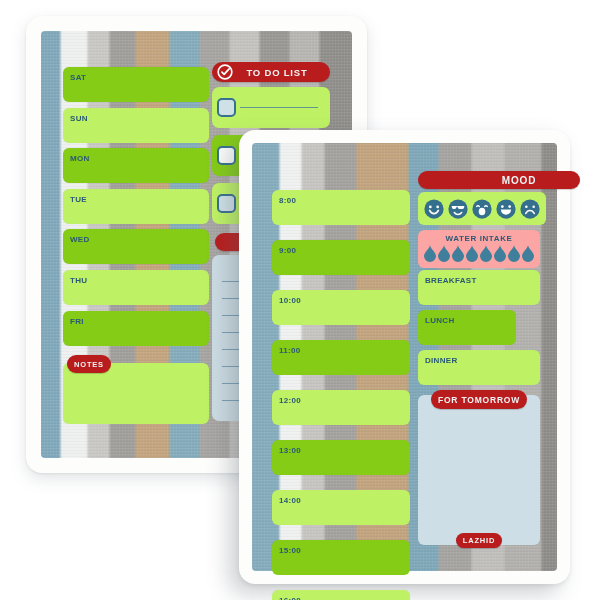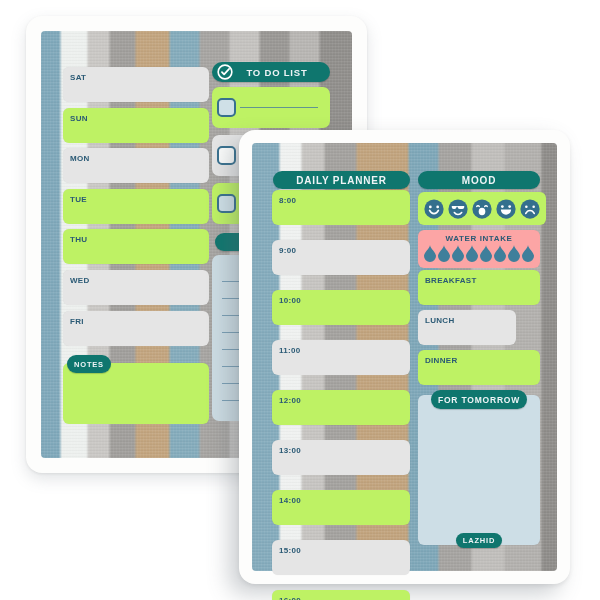--- a/index.html
+++ b/index.html
@@ -21,25 +21,25 @@
     background:linear-gradient(90deg,
       #84abbc 0,#84abbc 26px,#eff1f0 29px,#eff1f0 48px,#c6c4c1 51px,#c6c4c1 71px,
       #a3a19e 74px,#a3a19e 103px,#c1a37d 106px,#c1a37d 155px,#7ea7b8 158px,#7ea7b8 185px,
       #a5a3a0 188px,#a5a3a0 218px,#c0bebb 221px,#c0bebb 251px,#b2b0ad 254px,#b2b0ad 288px,
       #8e8c89 291px,#8e8c89 306px);}
   .interior::after{content:"";position:absolute;inset:0;pointer-events:none;
     background-image:
       repeating-linear-gradient(0deg, rgba(255,255,255,.06) 0 1px, rgba(0,0,0,.025) 1px 2px, transparent 2px 3px),
       repeating-linear-gradient(90deg, rgba(255,255,255,.05) 0 1px, transparent 1px 3px);}
   .pill{position:absolute;display:flex;align-items:center;justify-content:center;
-        background:#0f766e;color:#eef4f6;font-weight:bold;border-radius:999px;
+        background:#b91c1c;color:#eef4f6;font-weight:bold;border-radius:999px;
         letter-spacing:.8px;box-shadow:0 1px 1px rgba(0,0,0,.18);z-index:4;}
   .box{position:absolute;border-radius:6px;z-index:3;box-shadow:0 0 1px rgba(0,0,0,.10);}
   .box-white{background:#bef264;}
-  .box-blue{background:#e5e5e5;}
+  .box-blue{background:#84cc16;}
   .row-label{display:block;padding:6px 0 0 7px;font-size:8px;font-weight:bold;
              color:#2b5a75;letter-spacing:.3px;}
   .rows{position:absolute;display:flex;flex-direction:column;z-index:3;}
   .wrow{width:100%;height:35px;border-radius:6px;box-shadow:0 0 1px rgba(0,0,0,.10);}
   
   .todo-row{position:relative;width:100%;height:41px;border-radius:7px;box-shadow:0 0 1px rgba(0,0,0,.10);}
   .todo-check{position:absolute;left:5px;top:11px;width:15px;height:15px;border:2px solid #38708e;border-radius:5px;}
   .chk-blue{background:#cfe0e7;}
   .chk-white{background:#fbfcfb;}
   .todo-line{position:absolute;left:28px;right:12px;top:20px;border-top:1px solid #4a7e9b;opacity:.8;}
@@ -70,25 +70,25 @@
         </div>
         <div class="wrow box-white">
           <span class="row-label">SUN</span>
         </div>
         <div class="wrow box-blue">
           <span class="row-label">MON</span>
         </div>
         <div class="wrow box-white">
           <span class="row-label">TUE</span>
         </div>
+        <div class="wrow box-blue">
+          <span class="row-label">WED</span>
+        </div>
         <div class="wrow box-white">
           <span class="row-label">THU</span>
-        </div>
-        <div class="wrow box-blue">
-          <span class="row-label">WED</span>
         </div>
         <div class="wrow box-blue">
           <span class="row-label">FRI</span>
         </div>
       </div>
 
     <div class="pill" style="left:41px;top:339px;width:44px;height:18px;font-size:7.5px;">
       <span>NOTES</span>
     </div>
     <div class="box box-white" style="left:37px;top:347px;width:146px;height:61px;"></div>
@@ -126,24 +126,21 @@
         <div class="sline"></div>
         <div class="sline"></div>
         <div class="sline"></div>
         <div class="sline"></div>
       </div>
   </div>
 
   <div class="card card-front">
     <div class="interior interior-front"></div>
 
-    <div class="pill" style="left:34px;top:41px;width:137px;height:18px;font-size:10px;">
-      <span>DAILY PLANNER</span>
-    </div>
-    <div class="pill" style="left:179px;top:41px;width:122px;height:18px;font-size:10px;">
+    <div class="pill" style="left:179px;top:41px;width:122px;height:18px;font-size:10px;padding-left:40px;">
       <span>MOOD</span>
     </div>
 
     <div class="rows" id="time-rows" style="left:33px;top:60px;width:138px;gap:15px;">
         <div class="wrow box-white">
           <span class="row-label">8:00</span>
         </div>
         <div class="wrow box-blue">
           <span class="row-label">9:00</span>
         </div>

